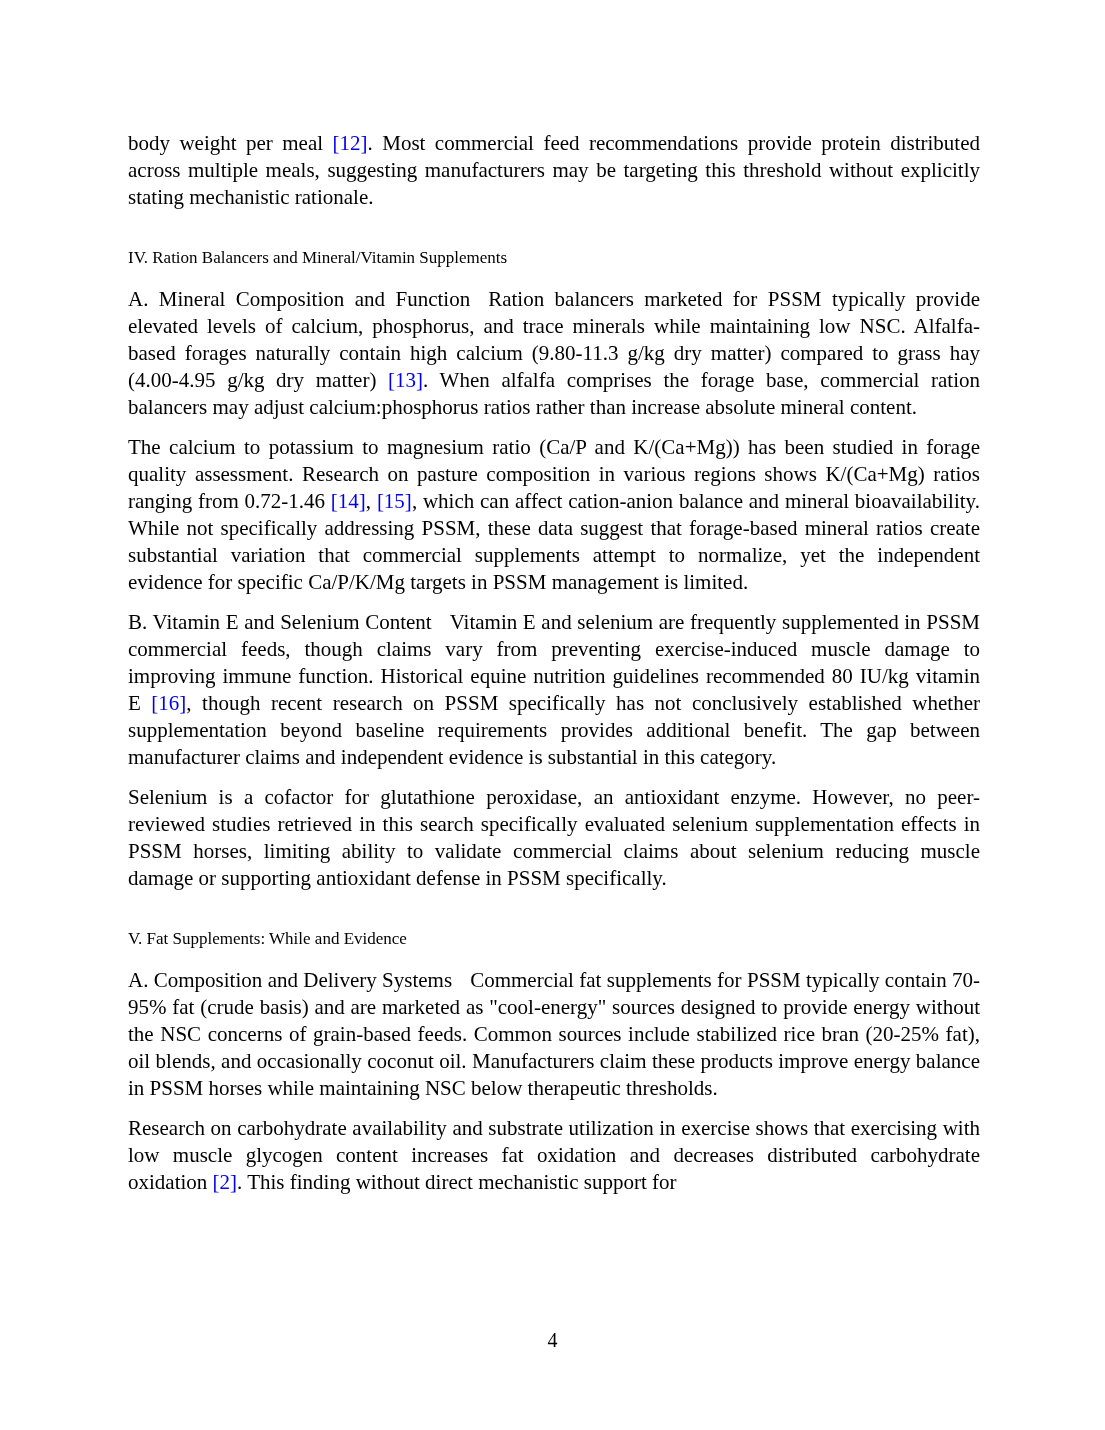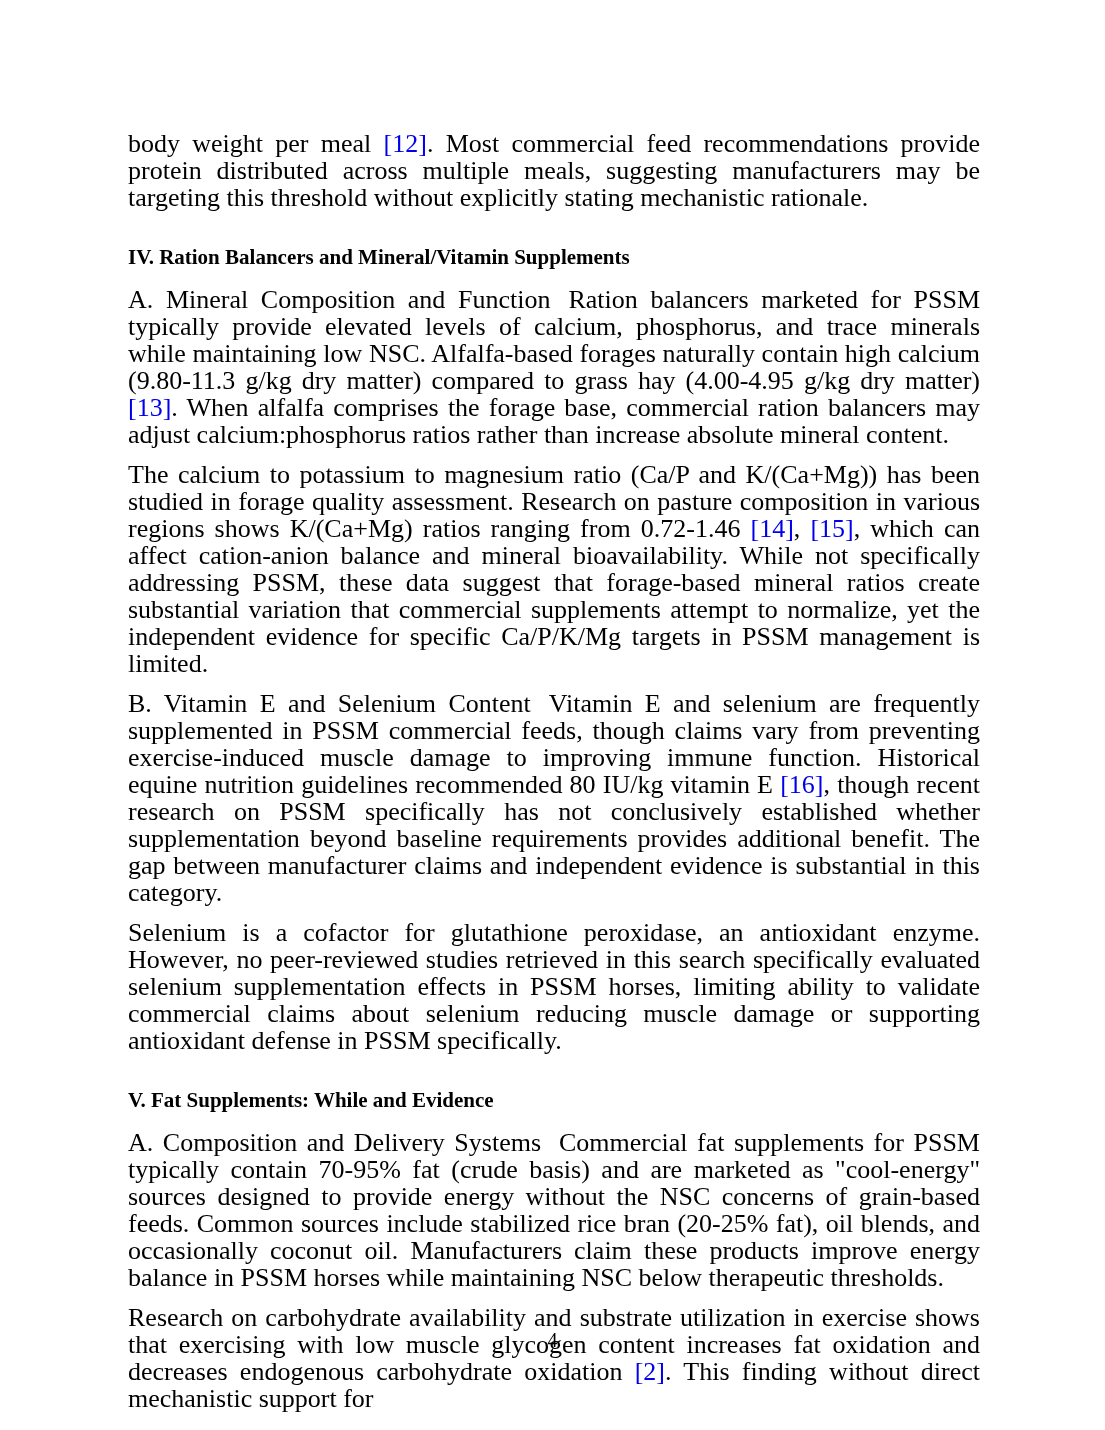--- a/index.html
+++ b/index.html
@@ -16,30 +16,30 @@
     color: #000000;
     overflow: hidden;
   }
   .content {
     position: absolute;
     left: 128px;
     top: 130px;
     width: 852px;
   }
   .para {
-    font-size: 26px;
+    font-size: 21px;
     line-height: 27px;
     text-align: justify;
     margin: 0 0 13px 0;
     color: #000000;
   }
   .section-heading {
-    font-size: 21px;
+    font-size: 17px;
     line-height: 27px;
-    font-weight: bold;
+    font-weight: normal;
     margin: 33px 0 15px 0;
     text-align: left;
   }
   .para-runin {
     margin-top: 11px;
   }
   .section-heading + .para-runin {
     margin-top: 0;
   }
   .content > :first-child {
@@ -80,18 +80,18 @@
     <p class="para"><span>The calcium to potassium to magnesium ratio (Ca/P and K/(Ca+Mg)) has been studied in forage quality assessment. Research on pasture composition in various regions shows K/(Ca+Mg) ratios ranging from 0.72-1.46 </span><a class="cite">[14]</a><span>, </span><a class="cite">[15]</a><span>, which can affect cation-anion balance and mineral bioavailability. While not specifically addressing PSSM, these data suggest that forage-based mineral ratios create substantial variation that commercial supplements attempt to normalize, yet the independent evidence for specific Ca/P/K/Mg targets in PSSM management is limited.</span></p>
 
     <p class="para para-runin"><span class="runin-head">B. Vitamin E and Selenium Content</span><span>Vitamin E and selenium are frequently supplemented in PSSM commercial feeds, though claims vary from preventing exercise-induced muscle damage to improving immune function. Historical equine nutrition guidelines recommended 80 IU/kg vitamin E </span><a class="cite">[16]</a><span>, though recent research on PSSM specifically has not conclusively established whether supplementation beyond baseline requirements provides additional benefit. The gap between manufacturer claims and independent evidence is substantial in this category.</span></p>
 
     <p class="para"><span>Selenium is a cofactor for glutathione peroxidase, an antioxidant enzyme. However, no peer-reviewed studies retrieved in this search specifically evaluated selenium supplementation effects in PSSM horses, limiting ability to validate commercial claims about selenium reducing muscle damage or supporting antioxidant defense in PSSM specifically.</span></p>
 
     <div class="section-heading">V. Fat Supplements: While and Evidence</div>
 
     <p class="para para-runin"><span class="runin-head">A. Composition and Delivery Systems</span><span>Commercial fat supplements for PSSM typically contain 70-95% fat (crude basis) and are marketed as "cool-energy" sources designed to provide energy without the NSC concerns of grain-based feeds. Common sources include stabilized rice bran (20-25% fat), oil blends, and occasionally coconut oil. Manufacturers claim these products improve energy balance in PSSM horses while maintaining NSC below therapeutic thresholds.</span></p>
 
-    <p class="para"><span>Research on carbohydrate availability and substrate utilization in exercise shows that exercising with low muscle glycogen content increases fat oxidation and decreases endogenous carbohydrate oxidation </span><a class="cite">[2]</a><span>. This finding without direct mechanistic support for</span></p>
+    <p class="para"><span>Research on carbohydrate availability and substrate utilization in exercise shows that exercising with low muscle glycogen content increases fat oxidation and decreases distributed carbohydrate oxidation </span><a class="cite">[2]</a><span>. This finding without direct mechanistic support for</span></p>
 
   </div>
 
   <div class="footer">4</div>
 </div>
 
 </body></html>

